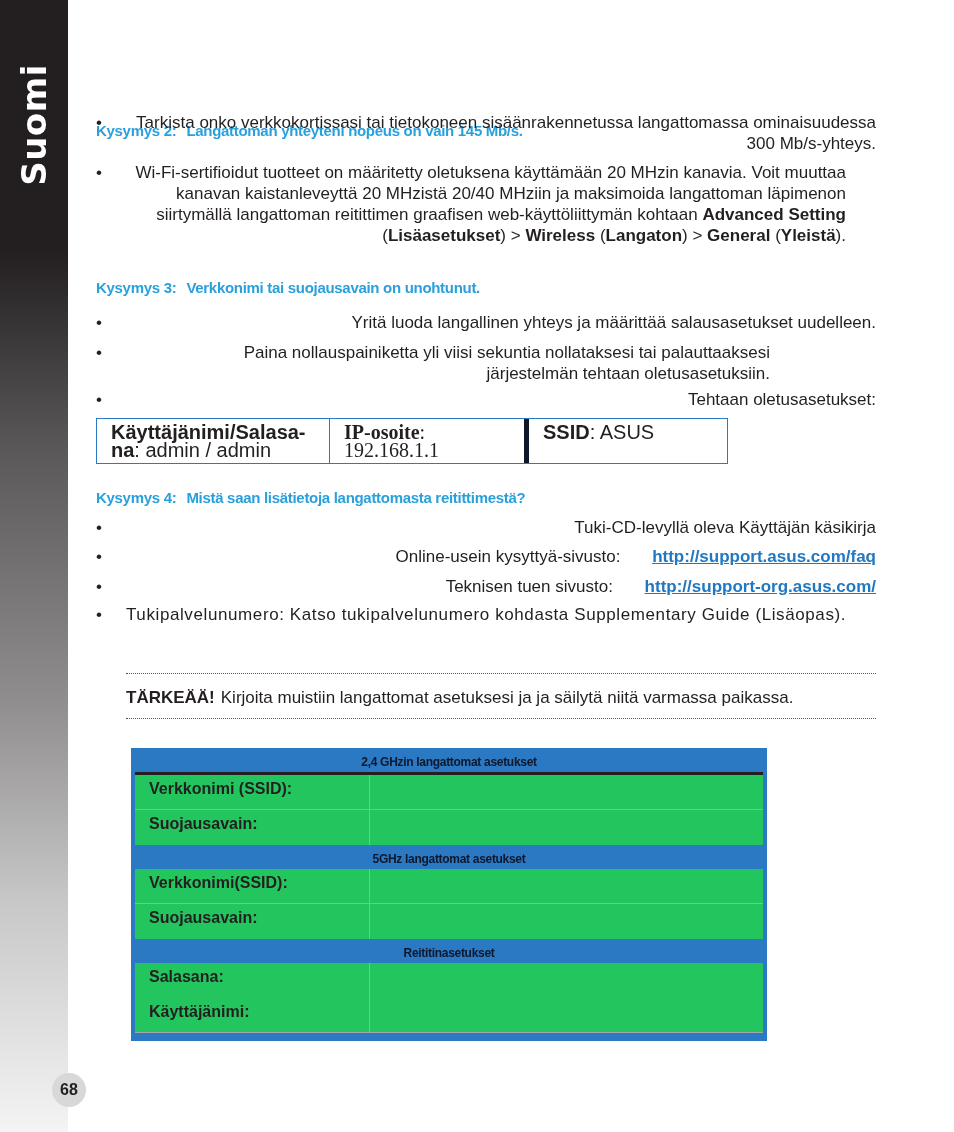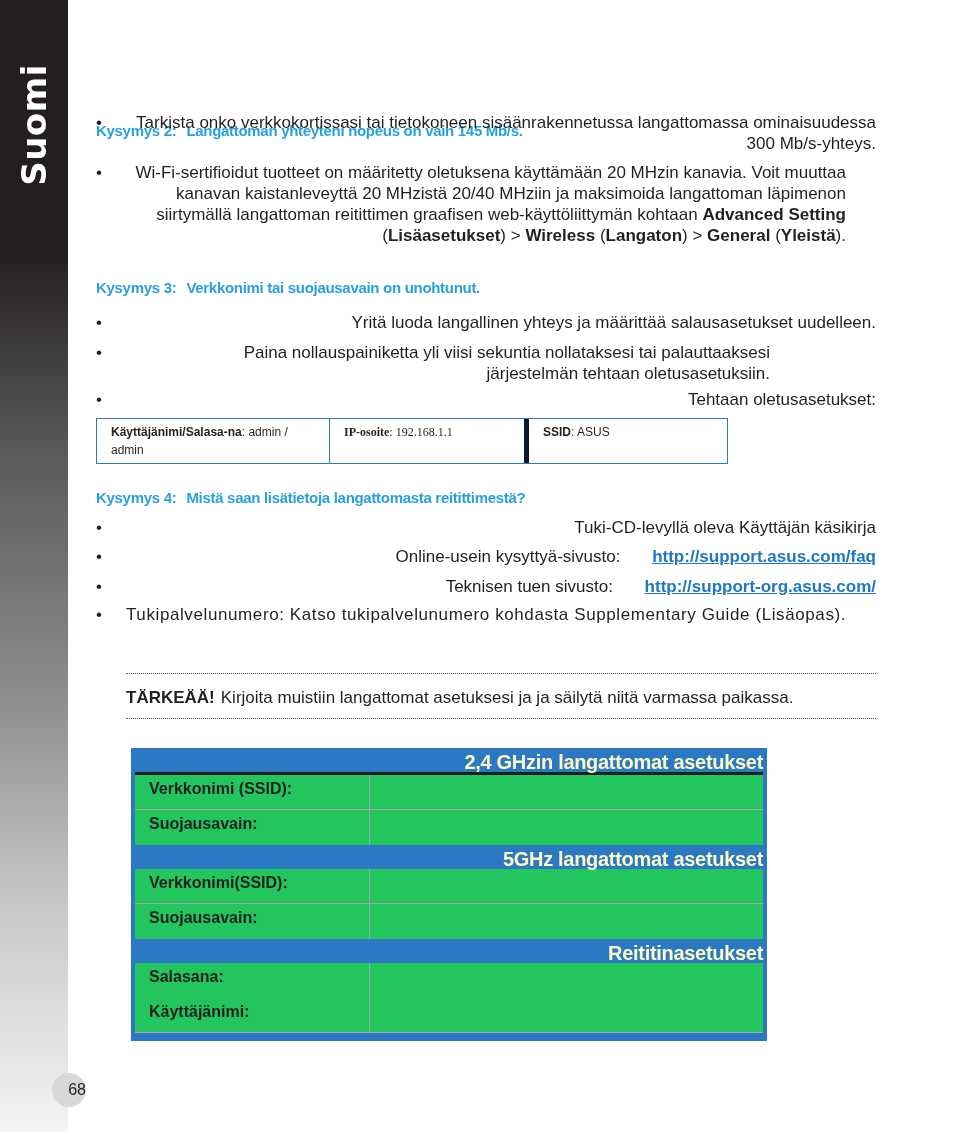--- a/index.html
+++ b/index.html
@@ -14,55 +14,55 @@
   }
   .sidebar-title {
     position: absolute; left: 34px; top: 125px;
     transform: translate(-50%, -50%) rotate(-90deg);
     color: #ffffff; font-weight: bold; font-size: 34px; letter-spacing: 0.5px;
     white-space: nowrap; font-family: "DejaVu Sans", sans-serif;
   }
   .page-num {
     position: absolute; left: 52px; top: 1073px; width: 34px; height: 34px;
     border-radius: 50%; background: #d9d8d8; color: #231f20;
-    font-weight: normal; font-size: 16px; line-height: 34px; text-align: right;
+    font-weight: bold; font-size: 16px; line-height: 34px; text-align: center;
   }
   .content { position: absolute; left: 96px; top: 0; width: 790px; }
   .q-heading {
     position: absolute; left: 0; color: #29a0dc; font-weight: bold; font-size: 15px;
     letter-spacing: -0.3px; white-space: nowrap;
   }
   .q-heading .qnum { margin-right: 10px; }
   .bullet {
     position: absolute; left: 0; font-size: 17px; line-height: 21px; color: #231f20;
   }
   .bullet .dot { position: absolute; left: 0; top: 0; width: 12px; }
   .bullet .txt { position: absolute; left: 30px; top: 0; width: 750px; text-align: right; }
   .bullet b { font-weight: bold; }
   a.link { color: #2078c2; font-weight: bold; text-decoration: underline; margin-left: 27px; }
   .defaults {
     position: absolute; left: 0; top: 418px; width: 630px; height: 44px;
-    border: 1.5px solid #2b79c2; display: flex; font-size: 12px; line-height: 18px;
+    border: 1.5px solid #2b79c2; display: flex; font-size: 20px; line-height: 18px;
   }
   .defaults .cell { padding: 4px 14px; box-sizing: border-box; }
   .defaults .c1 { width: 233px; border-right: 1px solid #2b79c2; }
   .defaults .c2 { width: 199px; border-right: 5px solid #0f172a; font-family: Liberation Serif, serif; }
   .defaults .c3 { flex: 1; }
   .dotline {
     position: absolute; left: 30px; width: 750px; height: 0;
     border-top: 1.5px dotted #555;
   }
   .important { position: absolute; left: 30px; top: 688px; font-size: 17px; white-space: nowrap; }
   .important b { font-weight: bold; margin-right: 6px; }
   .settings {
     position: absolute; left: 131px; top: 748px; width: 636px; height: 293px;
     background: #2b79c2; box-sizing: border-box; padding: 0 4px 4px 4px;
   }
   .sec-head {
-    height: 24px; line-height: 28px; color: #fef9c3; font-weight: bold; font-size: 20px; text-align: right;
+    height: 24px; line-height: 28px; color: #0f172a; font-weight: bold; font-size: 12px; text-align: center;
     letter-spacing: -0.3px;
   }
   .sec-head.first { border-bottom: 3px solid #231f20; height: 24px; }
   .srow { display: flex; background: #22c55e; height: 35px; border-bottom: 1.5px solid #a7a7a7; box-sizing: border-box; }
   .srow.last { border-bottom: none; }
   .srow .lbl { width: 235px; border-right: 1.5px solid #a7a7a7; padding: 5px 14px; box-sizing: border-box; font-weight: bold; font-size: 16px; }
   .srow .val { flex: 1; }
 </style>
 </head>
 <body>

